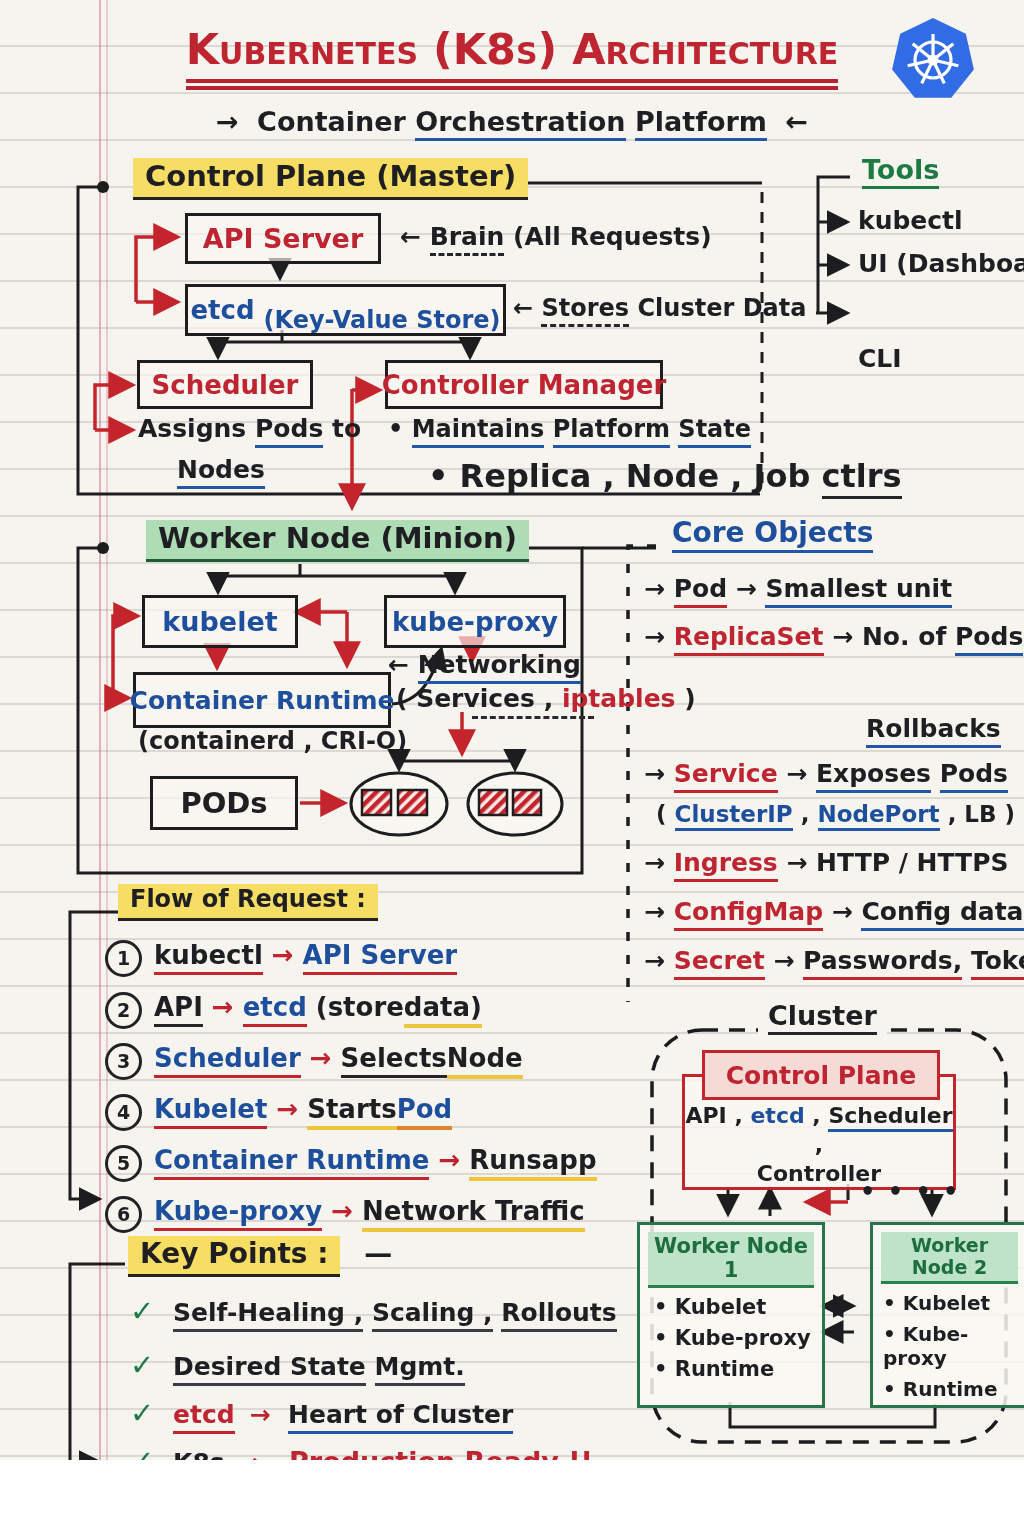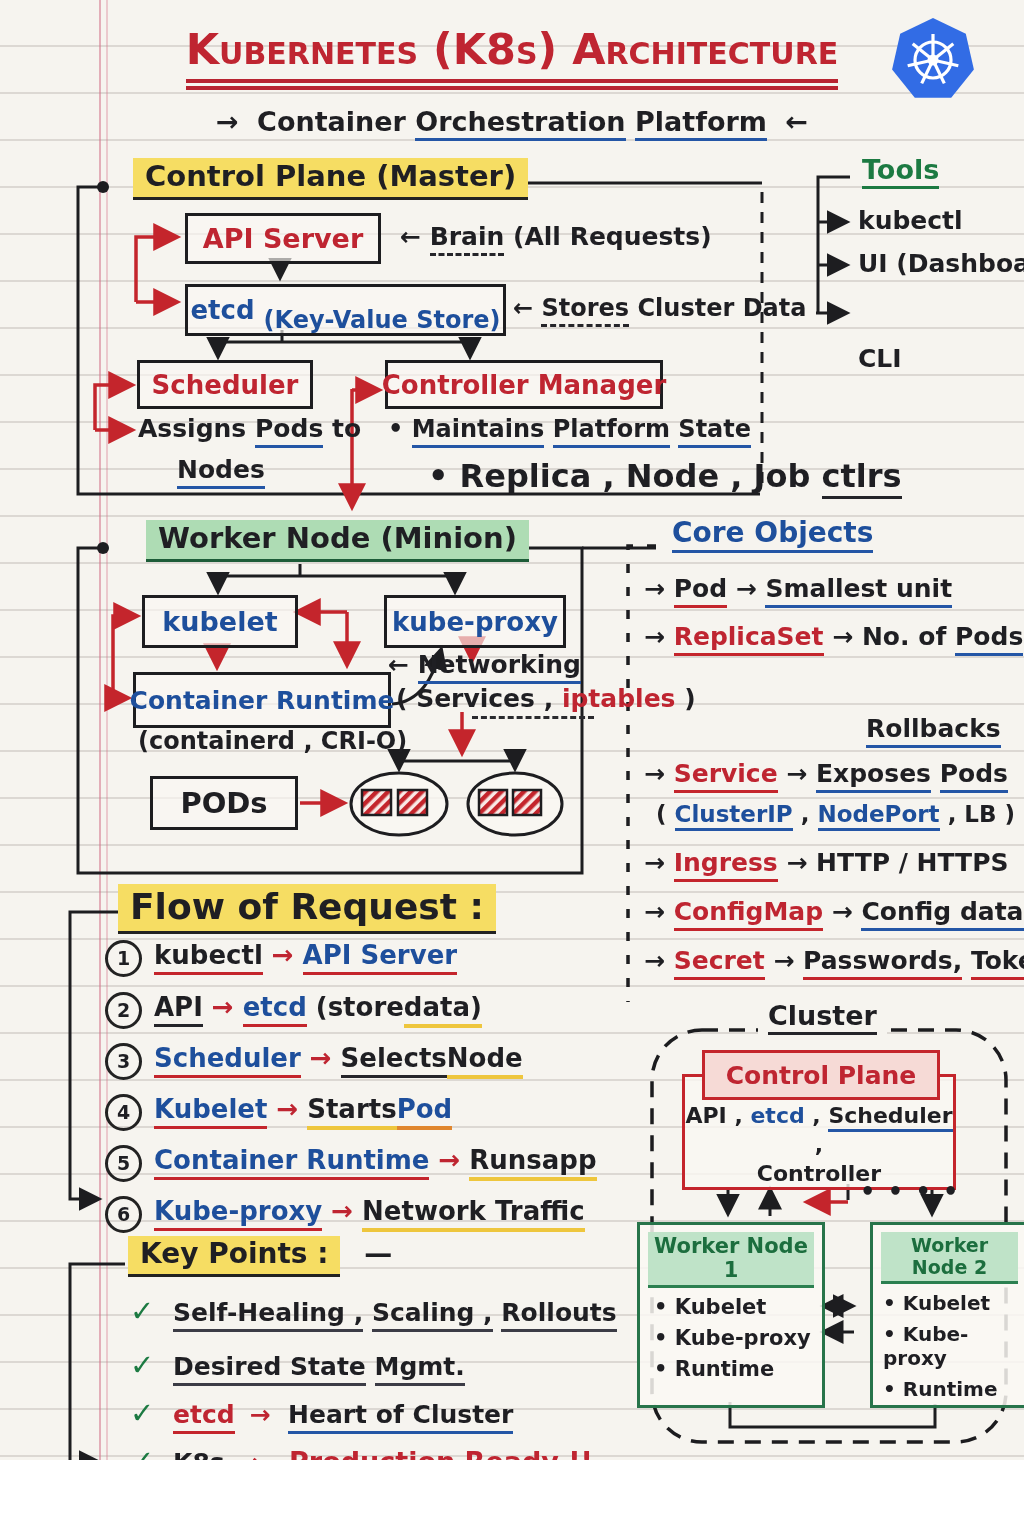--- a/index.html
+++ b/index.html
@@ -305,21 +305,21 @@
     <span class="u ublue">Config data</span>
   </div>
   <div class="t" style="left:644px;top:946px;font-size:25px;">
     <span>→</span>
     <span class="red u ur">Secret</span>
     <span>→</span>
     <span class="u ur">Passwords,</span>
     <span class="u ur">Tokens</span>
   </div>
 
-  <div class="t" style="left:118px;top:884px;font-size:36px;">
+  <div class="t" style="left:118px;top:884px;font-size:24px;">
     <span class="hl-y u" style="border-bottom:3.5px solid #222;">Flow of Request :</span>
   </div>
   <div class="t frow" style="left:105px;top:940px;font-size:26px;">
     <span class="circ">1</span>
     <span class="u ur">kubectl</span>
     <span class="red gap" style="margin-left:9px;">→</span>
     <span class="blue u ur">API Server</span>
   </div>
   <div class="t frow" style="left:105px;top:992px;font-size:26px;">
     <span class="circ">2</span>

